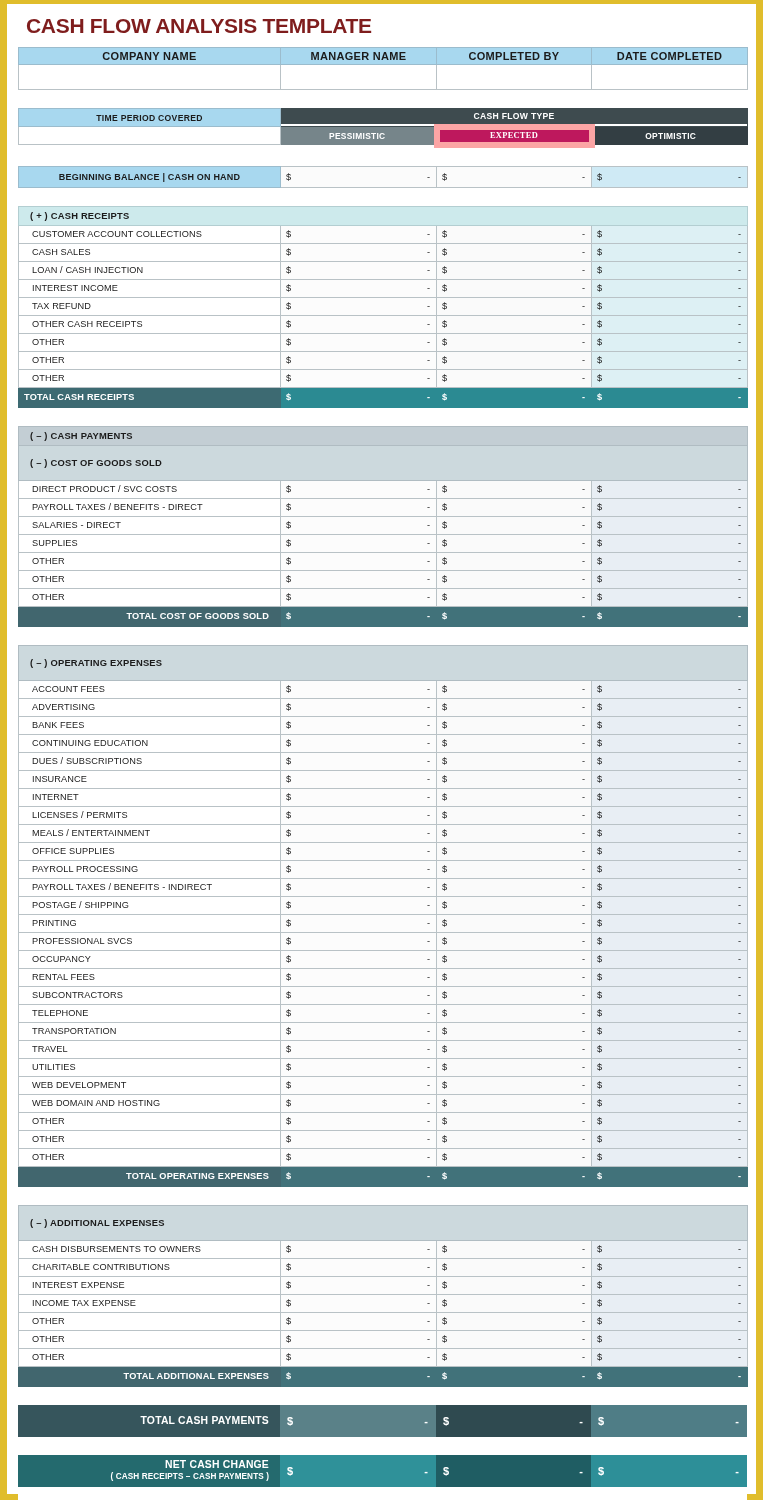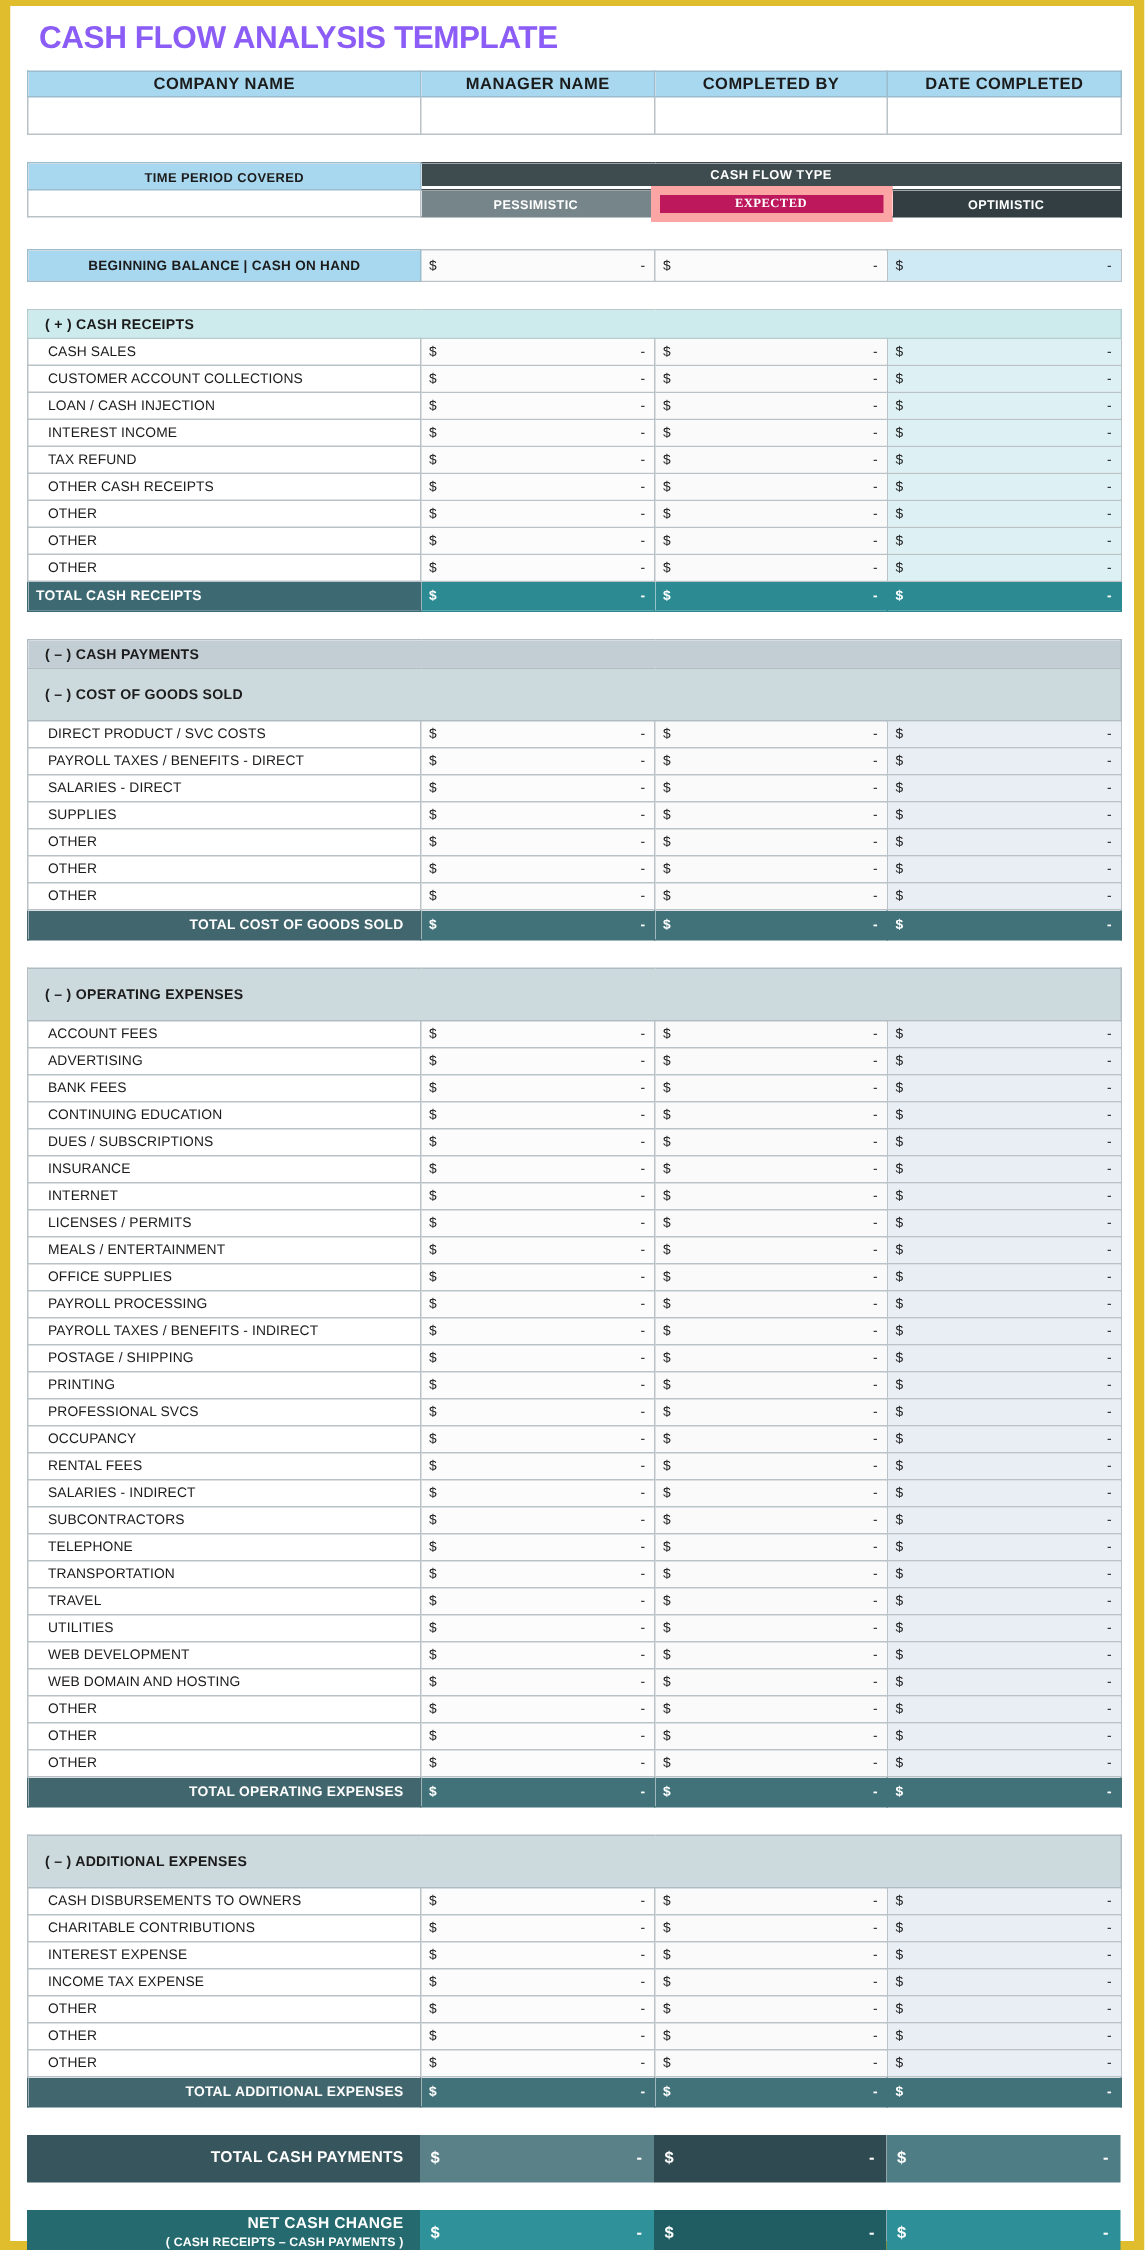--- a/index.html
+++ b/index.html
@@ -26,21 +26,21 @@
   .inner {
     background: #ffffff;
     width: 100%;
     height: 100%;
     padding: 8px 11px 0 11px;
   }
 
   .doc-title {
     font-size: 21px;
     font-weight: bold;
-    color: #8b5cf6;
+    color: #7f1d1d;
     letter-spacing: -0.3px;
     padding: 2px 0 9px 8px;
   }
 
   table.grid {
     width: 729px;
     border-collapse: collapse;
     table-layout: fixed;
   }
 
@@ -381,36 +381,36 @@
           <col class="c-label">
           <col class="c-pes">
           <col class="c-exp">
           <col class="c-opt">
         </colgroup>
     <tbody id="tbody-receipts">
       <tr class="sec-receipts">
         <td colspan="4">( + )  CASH RECEIPTS</td>
       </tr>
     <tr>
+            <td class="item-label">CUSTOMER ACCOUNT COLLECTIONS</td>
+            <td class="cell-pes money">
+              <span class="dollar">$</span>
+              <span class="dash">-</span>
+            </td>
+            <td class="cell-exp money">
+              <span class="dollar">$</span>
+              <span class="dash">-</span>
+            </td>
+            <td class="cell-opt-rcpt money">
+              <span class="dollar">$</span>
+              <span class="dash">-</span>
+            </td>
+          </tr>
+          <tr>
             <td class="item-label">CASH SALES</td>
-            <td class="cell-pes money">
-              <span class="dollar">$</span>
-              <span class="dash">-</span>
-            </td>
-            <td class="cell-exp money">
-              <span class="dollar">$</span>
-              <span class="dash">-</span>
-            </td>
-            <td class="cell-opt-rcpt money">
-              <span class="dollar">$</span>
-              <span class="dash">-</span>
-            </td>
-          </tr>
-          <tr>
-            <td class="item-label">CUSTOMER ACCOUNT COLLECTIONS</td>
             <td class="cell-pes money">
               <span class="dollar">$</span>
               <span class="dash">-</span>
             </td>
             <td class="cell-exp money">
               <span class="dollar">$</span>
               <span class="dash">-</span>
             </td>
             <td class="cell-opt-rcpt money">
               <span class="dollar">$</span>
@@ -951,35 +951,20 @@
               <span class="dollar">$</span>
               <span class="dash">-</span>
             </td>
             <td class="cell-opt-exp money">
               <span class="dollar">$</span>
               <span class="dash">-</span>
             </td>
           </tr>
           <tr>
             <td class="item-label">RENTAL FEES</td>
-            <td class="cell-pes money">
-              <span class="dollar">$</span>
-              <span class="dash">-</span>
-            </td>
-            <td class="cell-exp money">
-              <span class="dollar">$</span>
-              <span class="dash">-</span>
-            </td>
-            <td class="cell-opt-exp money">
-              <span class="dollar">$</span>
-              <span class="dash">-</span>
-            </td>
-          </tr>
-          <tr>
-            <td class="item-label">SALARIES - INDIRECT</td>
             <td class="cell-pes money">
               <span class="dollar">$</span>
               <span class="dash">-</span>
             </td>
             <td class="cell-exp money">
               <span class="dollar">$</span>
               <span class="dash">-</span>
             </td>
             <td class="cell-opt-exp money">
               <span class="dollar">$</span>

